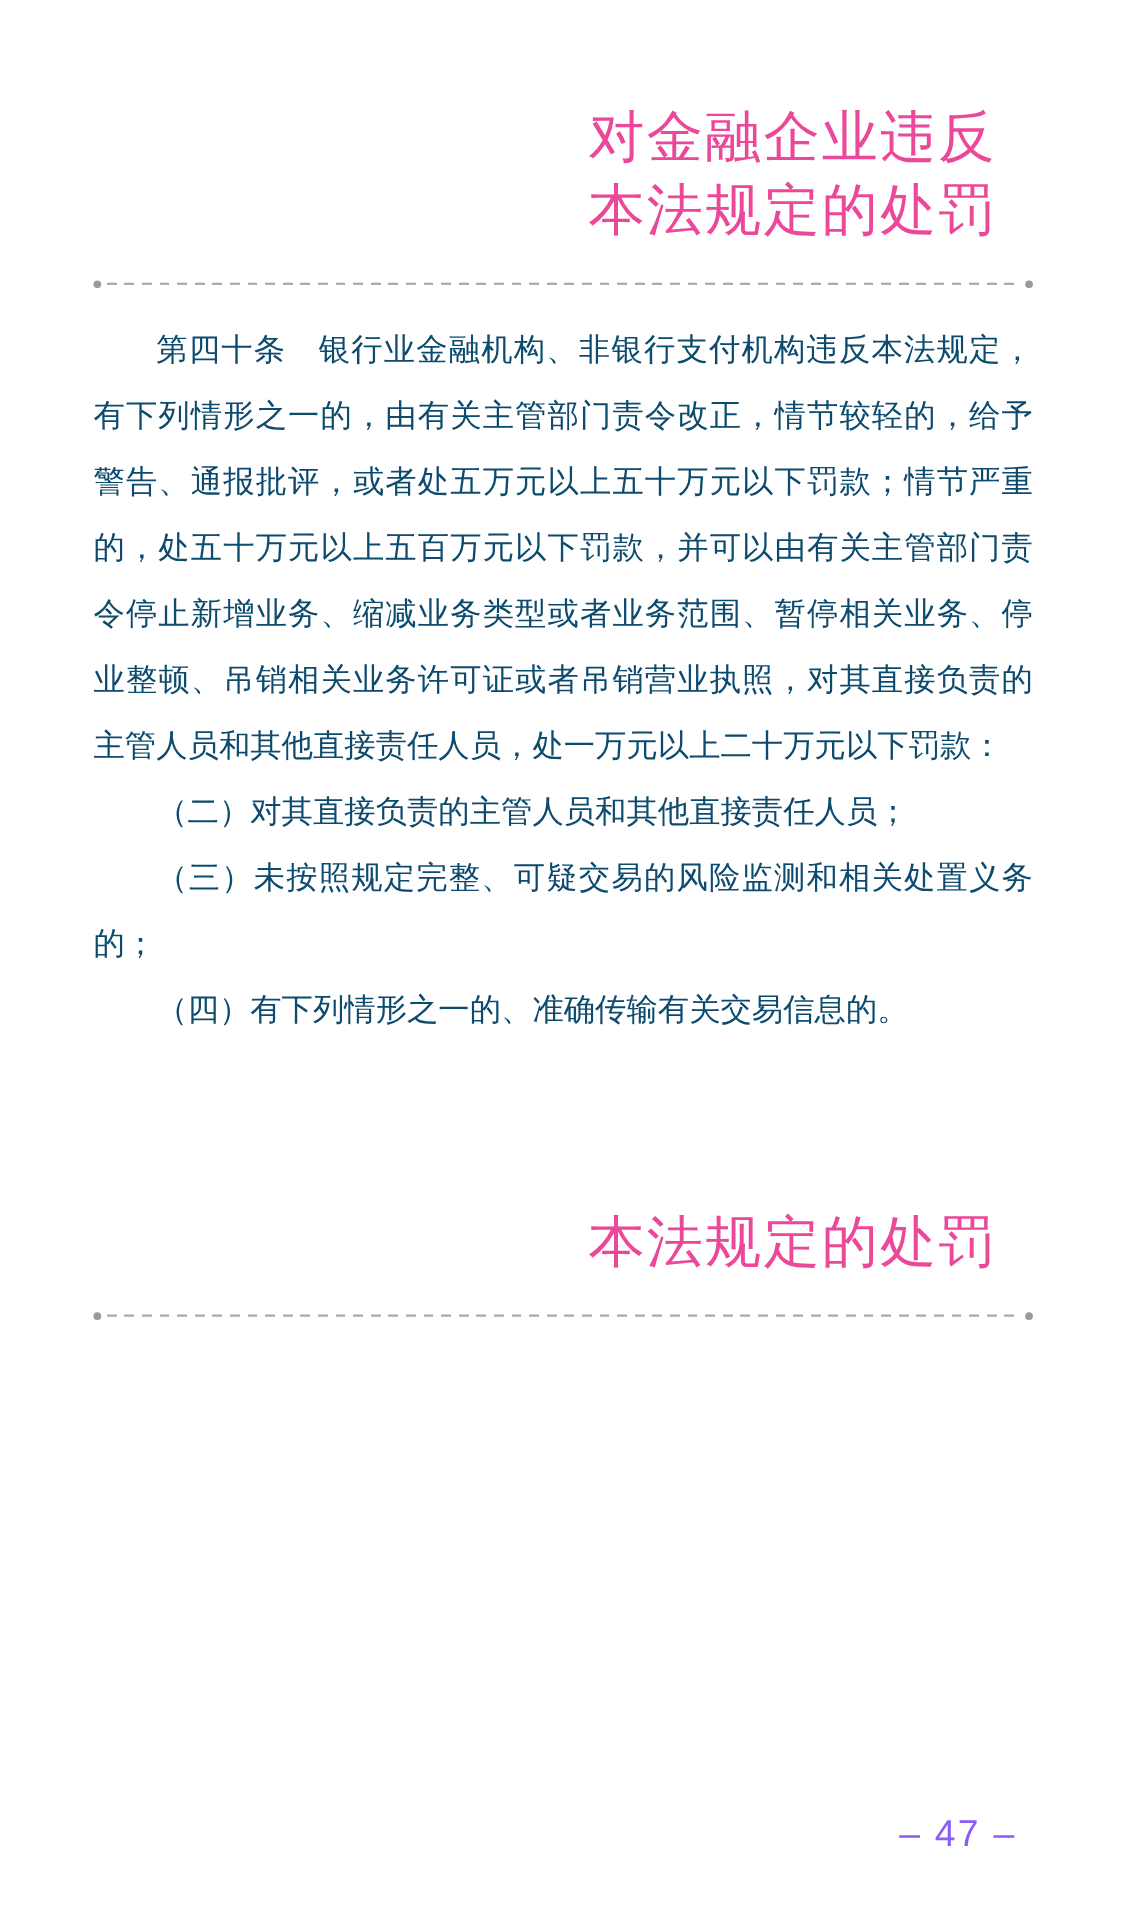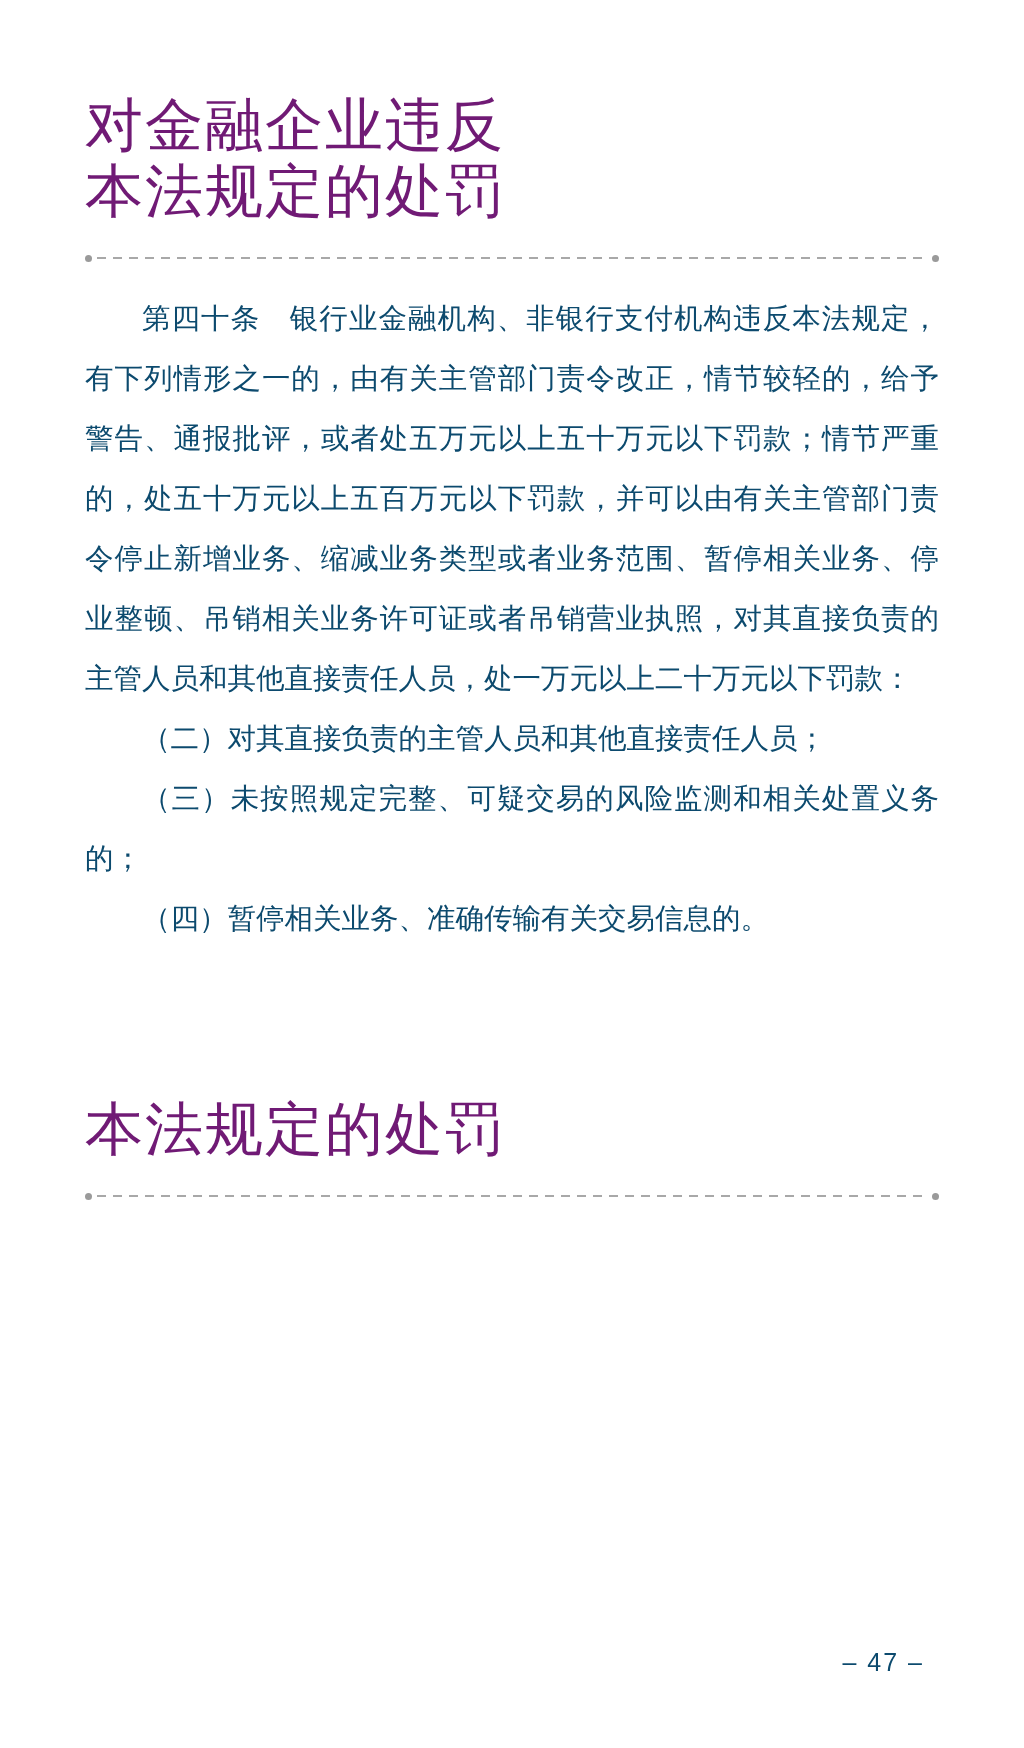--- a/index.html
+++ b/index.html
@@ -14,23 +14,23 @@
     background: #ffffff;
     overflow: hidden;
     font-family: "Liberation Sans", sans-serif;
   }
   .content {
     margin: 0 85px;
   }
   .heading {
     margin: 0;
     padding-right: 33px;
-    text-align: left;
-    color: #701a75;
-    font-size: 58px;
+    text-align: right;
+    color: #ec4899;
+    font-size: 51px;
     line-height: 66px;
     font-weight: 400;
     letter-spacing: 2px;
   }
   .heading-first {
     padding-top: 92px;
   }
   .heading-second {
     padding-top: 148px;
   }
@@ -65,22 +65,22 @@
     text-indent: 2em;
     font-weight: 400;
   }
   .first-para {
     margin-top: 26px;
   }
   .page-number {
     position: absolute;
     top: 1648px;
     right: 100px;
-    color: #0c4a6e;
-    font-size: 25px;
+    color: #8b5cf6;
+    font-size: 34px;
     letter-spacing: 2px;
     font-weight: 400;
   }
 </style>
 </head>
 <body>
 
 <div class="page">
   <main class="content">
 
@@ -90,21 +90,21 @@
         <span class="heading-line">本法规定的处罚</span>
       </h1>
       <div class="divider">
         <span class="dot"></span>
         <span class="dashes"></span>
         <span class="dot"></span>
       </div>
       <p class="body-text first-para">第四十条　银行业金融机构、非银行支付机构违反本法规定，有下列情形之一的，由有关主管部门责令改正，情节较轻的，给予警告、通报批评，或者处五万元以上五十万元以下罚款；情节严重的，处五十万元以上五百万元以下罚款，并可以由有关主管部门责令停止新增业务、缩减业务类型或者业务范围、暂停相关业务、停业整顿、吊销相关业务许可证或者吊销营业执照，对其直接负责的主管人员和其他直接责任人员，处一万元以上二十万元以下罚款：</p>
       <p class="body-text">（二）对其直接负责的主管人员和其他直接责任人员；</p>
       <p class="body-text">（三）未按照规定完整、可疑交易的风险监测和相关处置义务的；</p>
-      <p class="body-text">（四）暂停相关业务、准确传输有关交易信息的。</p>
+      <p class="body-text">（四）有下列情形之一的、准确传输有关交易信息的。</p>
     </section>
 
     <section>
       <h1 class="heading heading-second">
         <span class="heading-line">本法规定的处罚</span>
       </h1>
       <div class="divider">
         <span class="dot"></span>
         <span class="dashes"></span>
         <span class="dot"></span>

